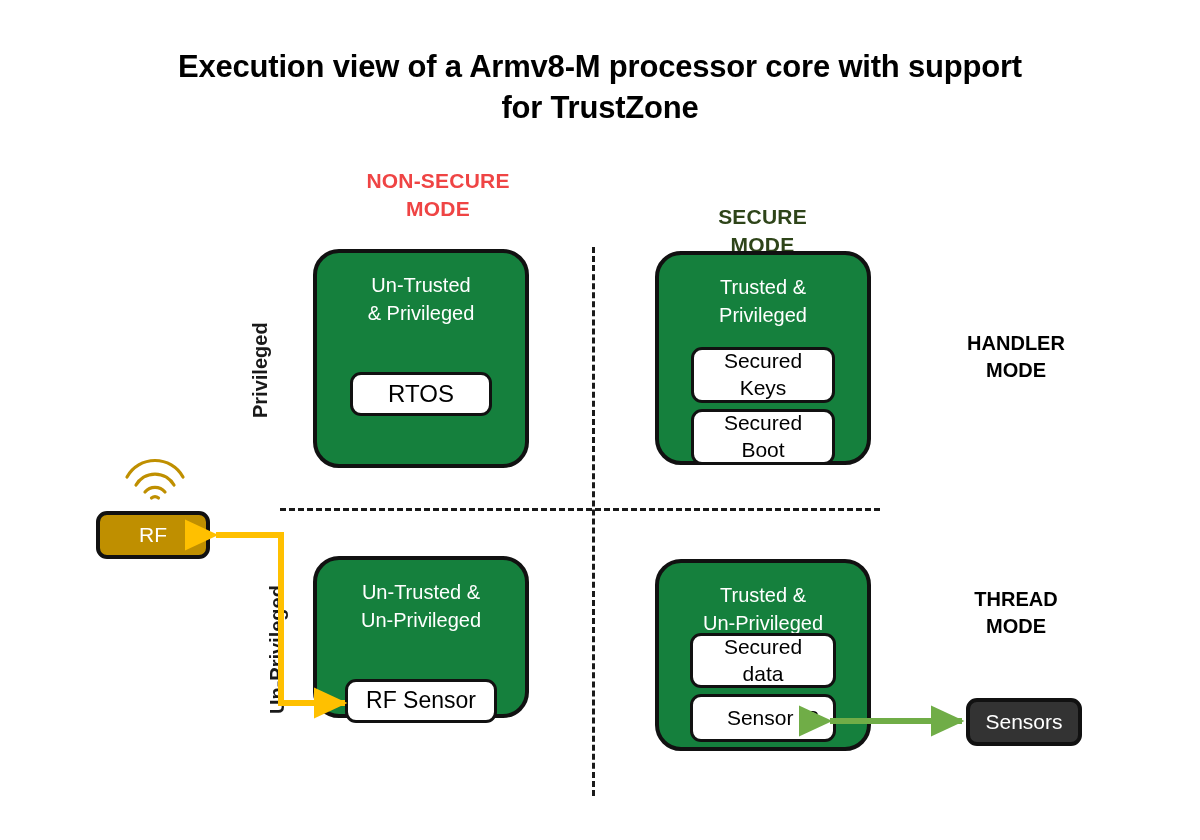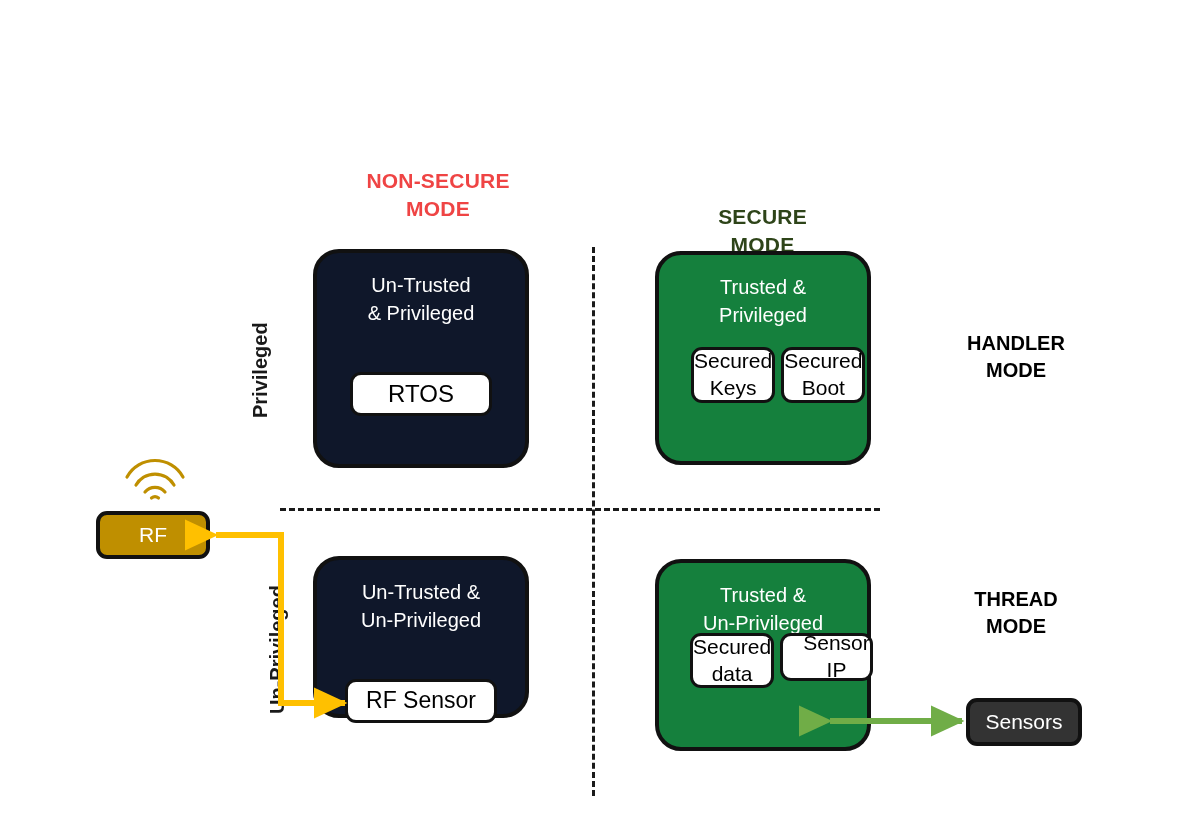--- a/index.html
+++ b/index.html
@@ -92,21 +92,21 @@
   .zone {
     position: absolute;
     border: 4px solid #111111;
     border-radius: 26px;
     color: #ffffff;
     text-align: center;
     font-size: 20px;
     line-height: 1.42;
     padding-top: 18px;
   }
-  .zone.red   { background: #0f172a; }
+  .zone.red   { background: #15803d; }
   .zone.green { background: #15803d; }
 
   .zone-title { white-space: pre-line; padding: 0 8px; }
 
   #zone-ns-priv  { left: 313px; top: 249px; width: 216px; height: 219px; }
   #zone-s-priv   { left: 655px; top: 251px; width: 216px; height: 214px; }
   #zone-ns-unpriv{ left: 313px; top: 556px; width: 216px; height: 162px; }
   #zone-s-unpriv { left: 655px; top: 559px; width: 216px; height: 192px; }
 
   
@@ -122,21 +122,21 @@
     justify-content: center;
     text-align: center;
     white-space: pre-line;
   }
   .chip-stack {
     position: absolute;
     left: 50%;
     transform: translateX(-50%);
     width: 144px;
     display: flex;
-    flex-direction: row;
+    flex-direction: column;
     gap: 6px;
   }
 
   #chip-rtos {
     position: absolute;
     left: 50%;
     transform: translateX(-50%);
     top: 119px;
     width: 142px;
     height: 44px;
@@ -208,20 +208,21 @@
     width: 1200px;
     height: 840px;
     pointer-events: none;
   }
 </style>
 </head>
 <body>
 
 <div id="canvas">
 
+  <div class="title">Execution view of a Armv8-M processor core with support for TrustZone</div>
 
   <div class="col-head" id="head-nonsecure" style="white-space: pre-line;">NON-SECURE
 MODE</div>
   <div class="col-head" id="head-secure" style="white-space: pre-line; margin-top: 36px;">SECURE
 MODE</div>
 
   <div class="mode-label" id="mode-handler" style="white-space: pre-line;">HANDLER
 MODE</div>
   <div class="mode-label" id="mode-thread" style="white-space: pre-line;">THREAD
 MODE</div>

